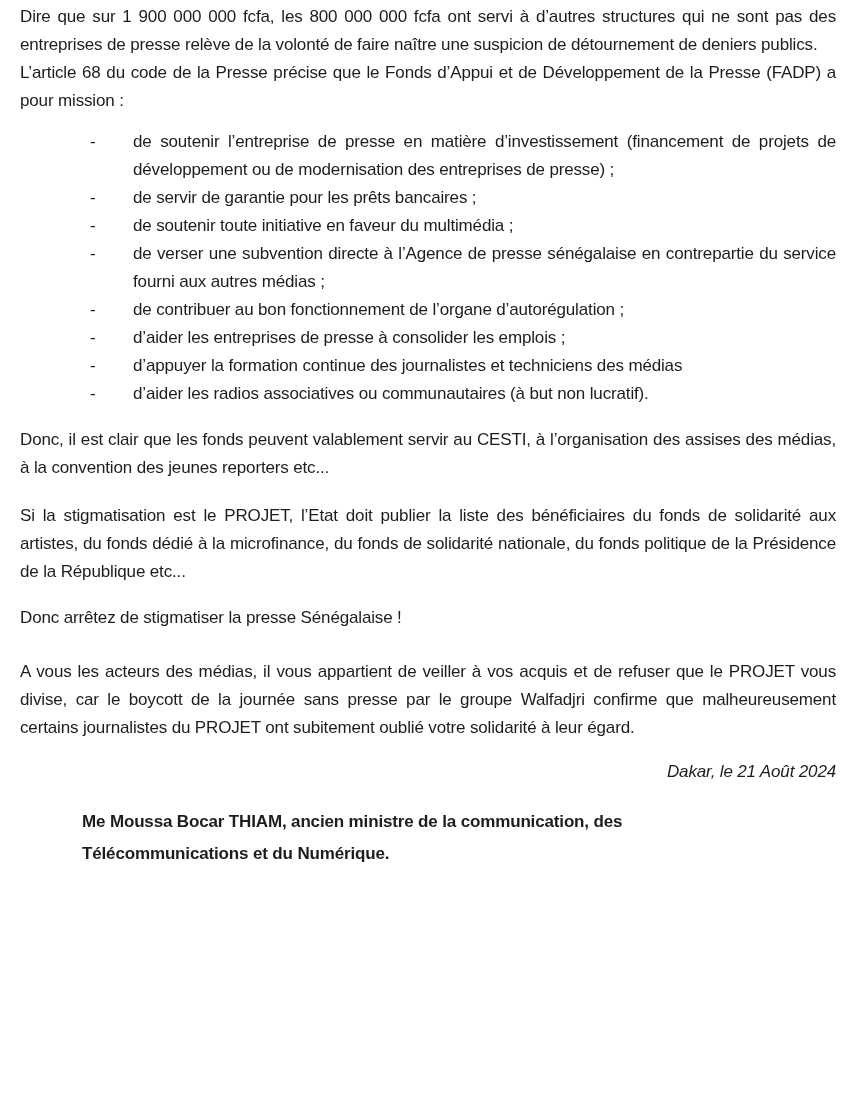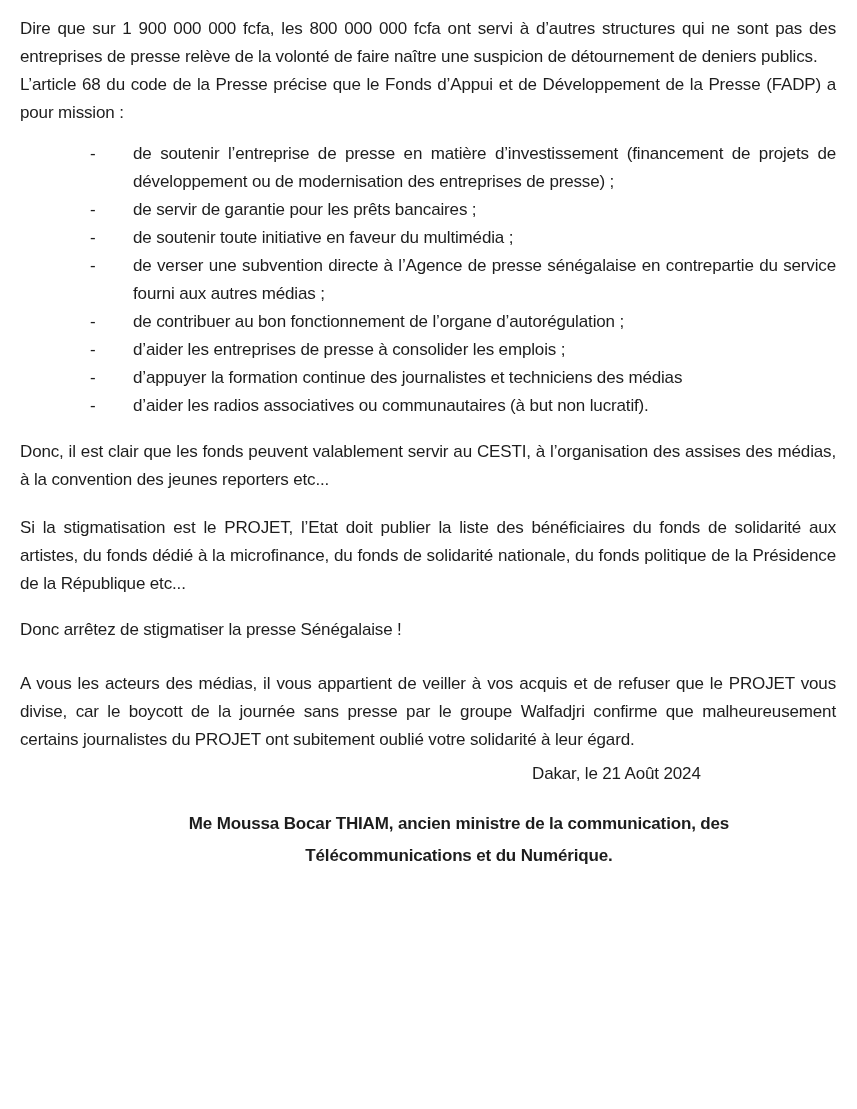--- a/index.html
+++ b/index.html
@@ -11,21 +11,21 @@
     position: relative;
     width: 857px;
     height: 1109px;
     box-sizing: border-box;
     background: #ffffff;
     color: #1d1d1d;
     font-family: "Liberation Sans", "DejaVu Sans", sans-serif;
     font-size: 17px;
     line-height: 28px;
     letter-spacing: -0.15px;
-    padding: 15px 21px 0 20px;
+    padding: 3px 21px 0 20px;
     overflow: hidden;
   }
   p {
     margin: 0;
     text-align: justify;
   }
   ul.mission {
     list-style: none;
     margin: 13px 0 0 0;
     padding: 0;
@@ -39,28 +39,29 @@
     position: absolute;
     left: 70px;
     top: 0;
   }
   .p-cesti      { margin-top: 18px; }
   .p-gfm        { margin-top: 20px; }
   .p-stigma     { margin-top: 20px; }
   .p-arretez    { margin-top: 18px; }
   .p-acteurs    { margin-top: 26px; }
   .dateline {
-    margin-top: 6px;
-    text-align: left;
+    margin-top: 16px;
+    text-align: right;
     padding-left: 512px;
     white-space: nowrap;
+    font-style: italic;
   }
   .signature {
     margin-top: 20px;
-    text-align: center;
+    text-align: left;
     padding-left: 62px;
     font-weight: bold;
     line-height: 32px;
   }
 </style>
 </head>
 <body>
 
 <div class="page">
 

